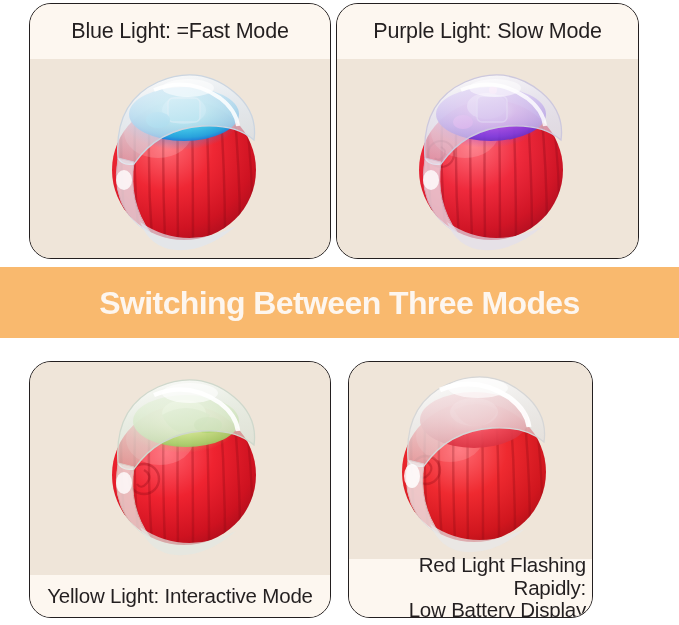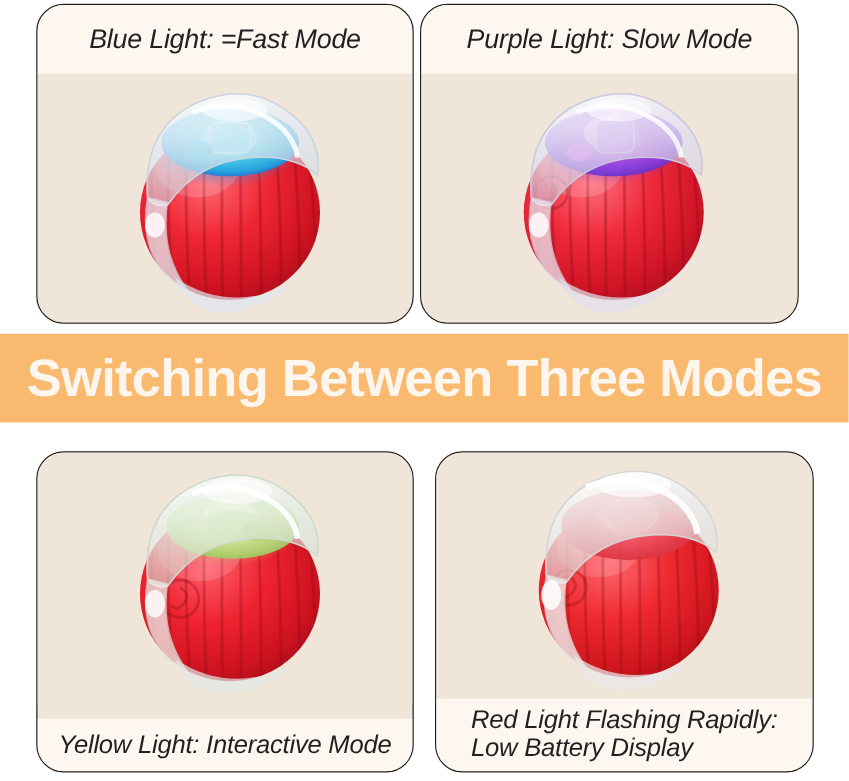--- a/index.html
+++ b/index.html
@@ -22,43 +22,42 @@
   .card {
     position: absolute;
     border: 1.4px solid #231f20;
     border-radius: 22px;
     overflow: hidden;
     background: #efe5d9;
   }
   .card.tl { left: 29px;  top: 3px;   width: 302px; height: 256px; }
   .card.tr { left: 336px; top: 3px;   width: 303px; height: 256px; }
   .card.bl { left: 29px;  top: 361px; width: 302px; height: 257px; }
-  .card.br { left: 348px; top: 361px; width: 303px; height: 257px; }
+  .card.br { left: 348px; top: 361px; width: 245px; height: 257px; }
 
   .band {
     position: absolute;
     left: 0; right: 0;
     background: #fdf7f0;
     display: flex;
     align-items: center;
     justify-content: center;
   }
   .band.top    { top: 0;    height: 55px; }
   .band.bottom { bottom: 0; height: 42px; }
   .band.bottom.two-line { height: 58px; }
 
   .card-caption {
     color: #231f20;
     font-size: 21.5px;
     line-height: 1.12;
-    text-align: left;
+    text-align: right;
     letter-spacing: -0.2px;
     white-space: pre-line;
     padding: 0 6px;
-    font-style: italic;
   }
   .card-caption.small { font-size: 20.5px; }
 
   .body {
     position: absolute;
     left: 0; right: 0;
     background: #efe5d9;
     display: flex;
     align-items: center;
     justify-content: center;
@@ -73,21 +72,21 @@
     left: 0; top: 267px;
     width: 679px; height: 71px;
     background: #f9b96e;
     display: flex;
     align-items: center;
     justify-content: center;
     z-index: 10;
   }
   .banner-text {
     color: #fdf6ef;
-    font-size: 42px;
+    font-size: 32px;
     font-weight: bold;
     letter-spacing: -0.6px;
     line-height: 1;
     white-space: nowrap;
   }
 
   
   .ball-wrap {
     position: relative;
     width: 185px;

